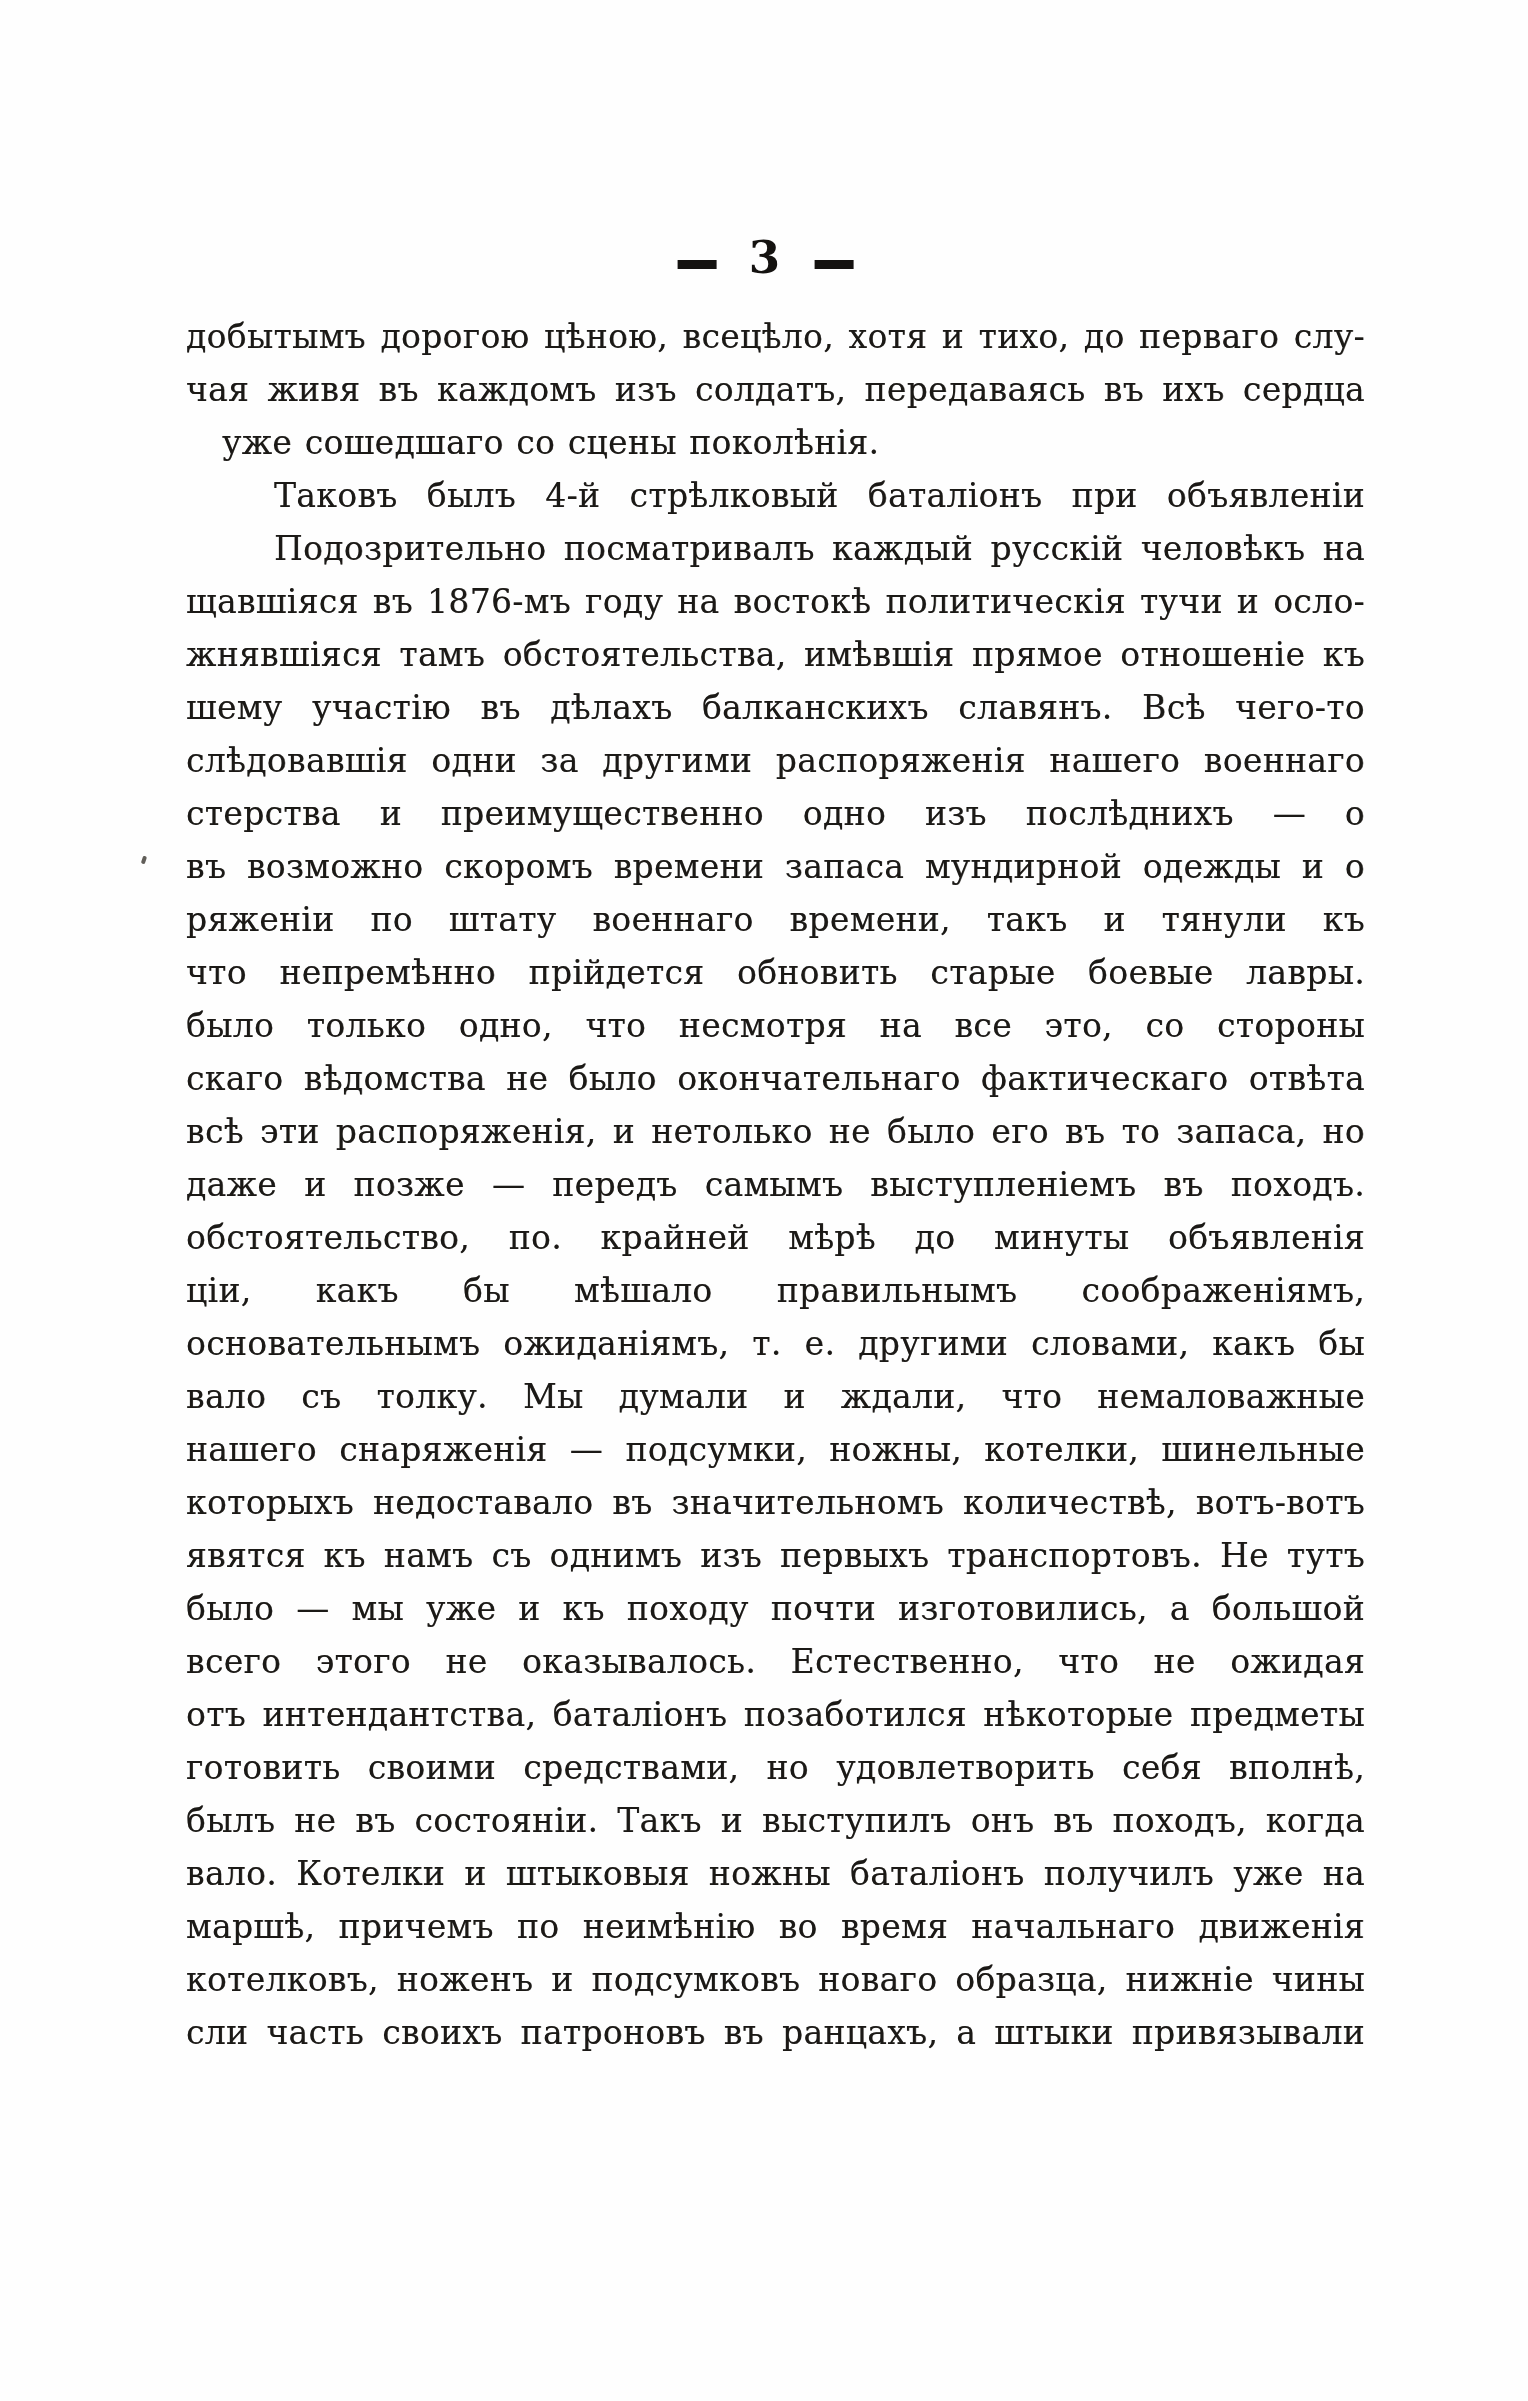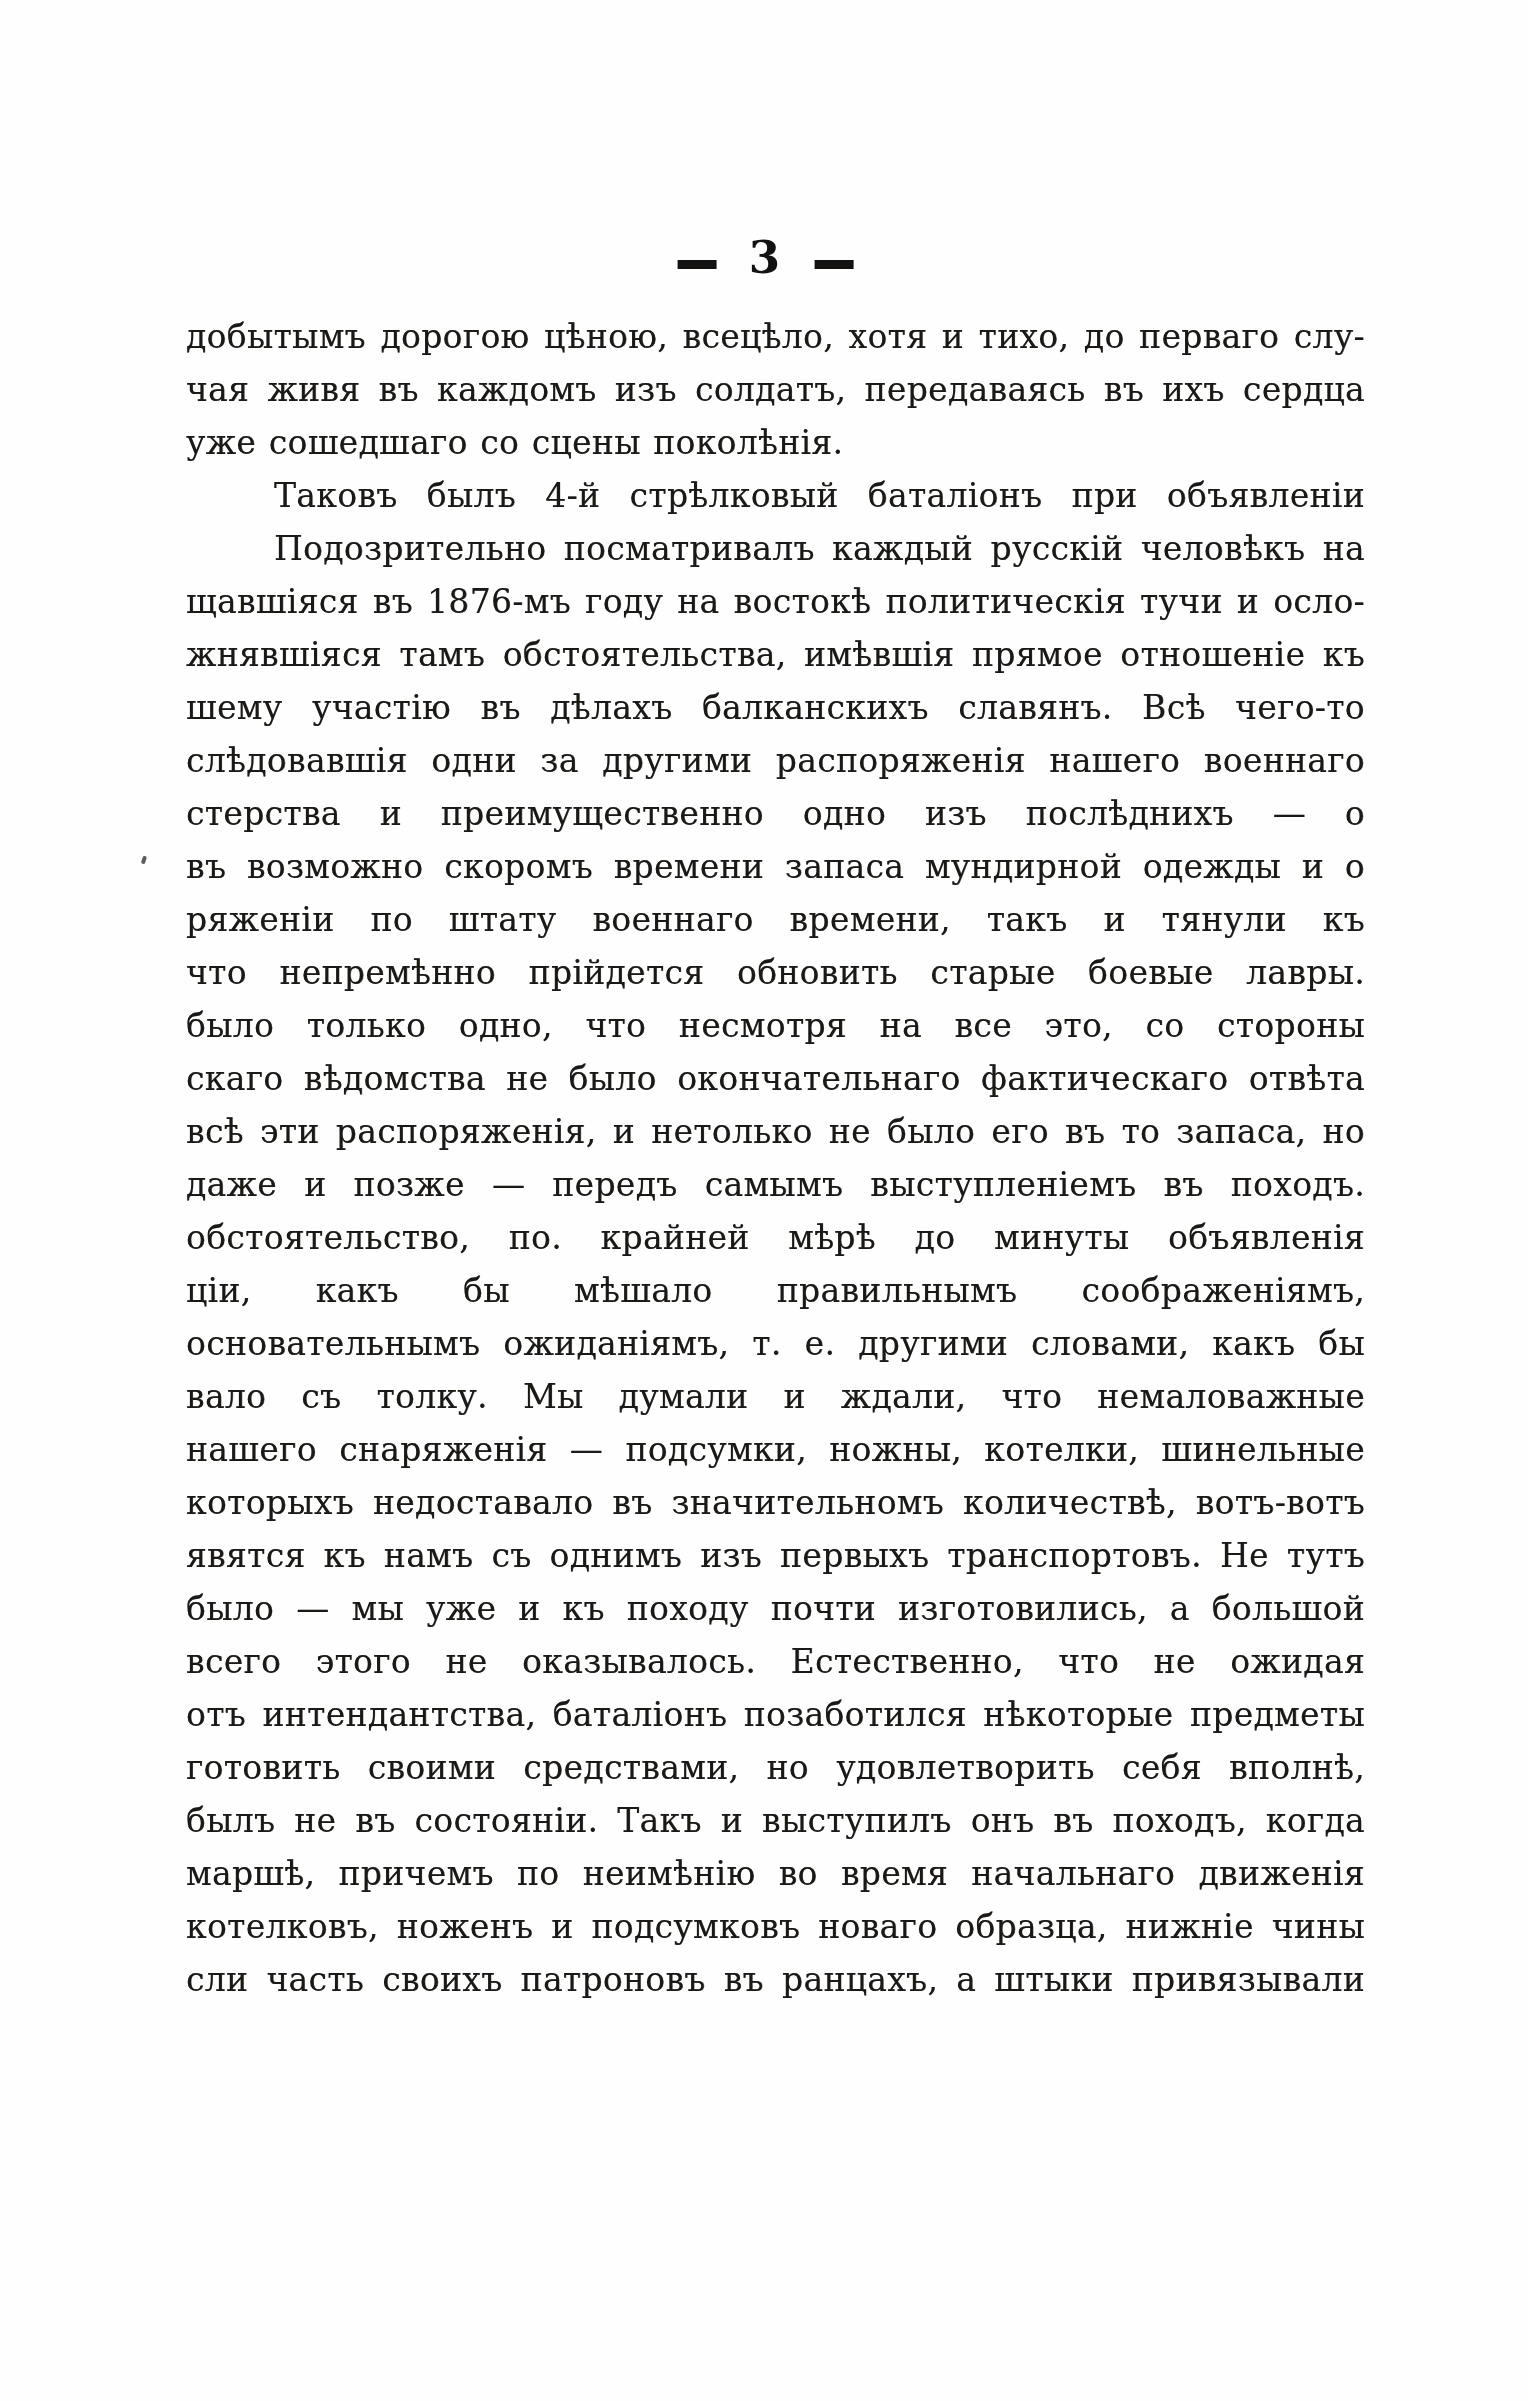--- a/index.html
+++ b/index.html
@@ -48,21 +48,21 @@
     height: 53px;
     text-align: justify;
     text-align-last: justify;
     white-space: normal;
     overflow: hidden;
     letter-spacing: 0.3px;
     word-spacing: 1.7px;
     text-shadow: 0.3px 0.3px 0.4px rgba(25,22,18,0.5);
   }
   .line.indent { text-indent: 88px; }
-  .line.para-end { text-align-last: left; }
+  .line.para-end { text-align-last: left; margin-left: 36px; }
   .scan-speck {
     position: absolute;
     left: 142px;
     top: 856px;
     width: 4.2px;
     height: 7.5px;
     background: #3a3630;
     border-radius: 1.7px;
     transform: rotate(18deg);
     opacity: 0.8;
@@ -104,19 +104,20 @@
     <div class="line">основательнымъ ожиданіямъ, т. е. другими словами, какъ бы сби-</div>
     <div class="line">вало съ толку. Мы думали и ждали, что немаловажные предметы</div>
     <div class="line">нашего снаряженія — подсумки, ножны, котелки, шинельные ремни,</div>
     <div class="line">которыхъ недоставало въ значительномъ количествѣ, вотъ-вотъ и</div>
     <div class="line">явятся къ намъ съ однимъ изъ первыхъ транспортовъ. Не тутъ то</div>
     <div class="line">было — мы уже и къ походу почти изготовились, а большой части</div>
     <div class="line">всего этого не оказывалось. Естественно, что не ожидая снабженія</div>
     <div class="line">отъ интендантства, баталіонъ позаботился нѣкоторые предметы из-</div>
     <div class="line">готовить своими средствами, но удовлетворить себя вполнѣ, конечно,</div>
     <div class="line">былъ не въ состояніи. Такъ и выступилъ онъ въ походъ, когда при-</div>
+    <div class="line">вало. Котелки и штыковыя ножны баталіонъ получилъ уже на</div>
     <div class="line">маршѣ, причемъ по неимѣнію во время начальнаго движенія части</div>
     <div class="line">котелковъ, ноженъ и подсумковъ новаго образца, нижніе чины не-</div>
     <div class="line">сли часть своихъ патроновъ въ ранцахъ, а штыки привязывали ре-</div>
   </div>
 
 </div>
 
 
 </body></html>

